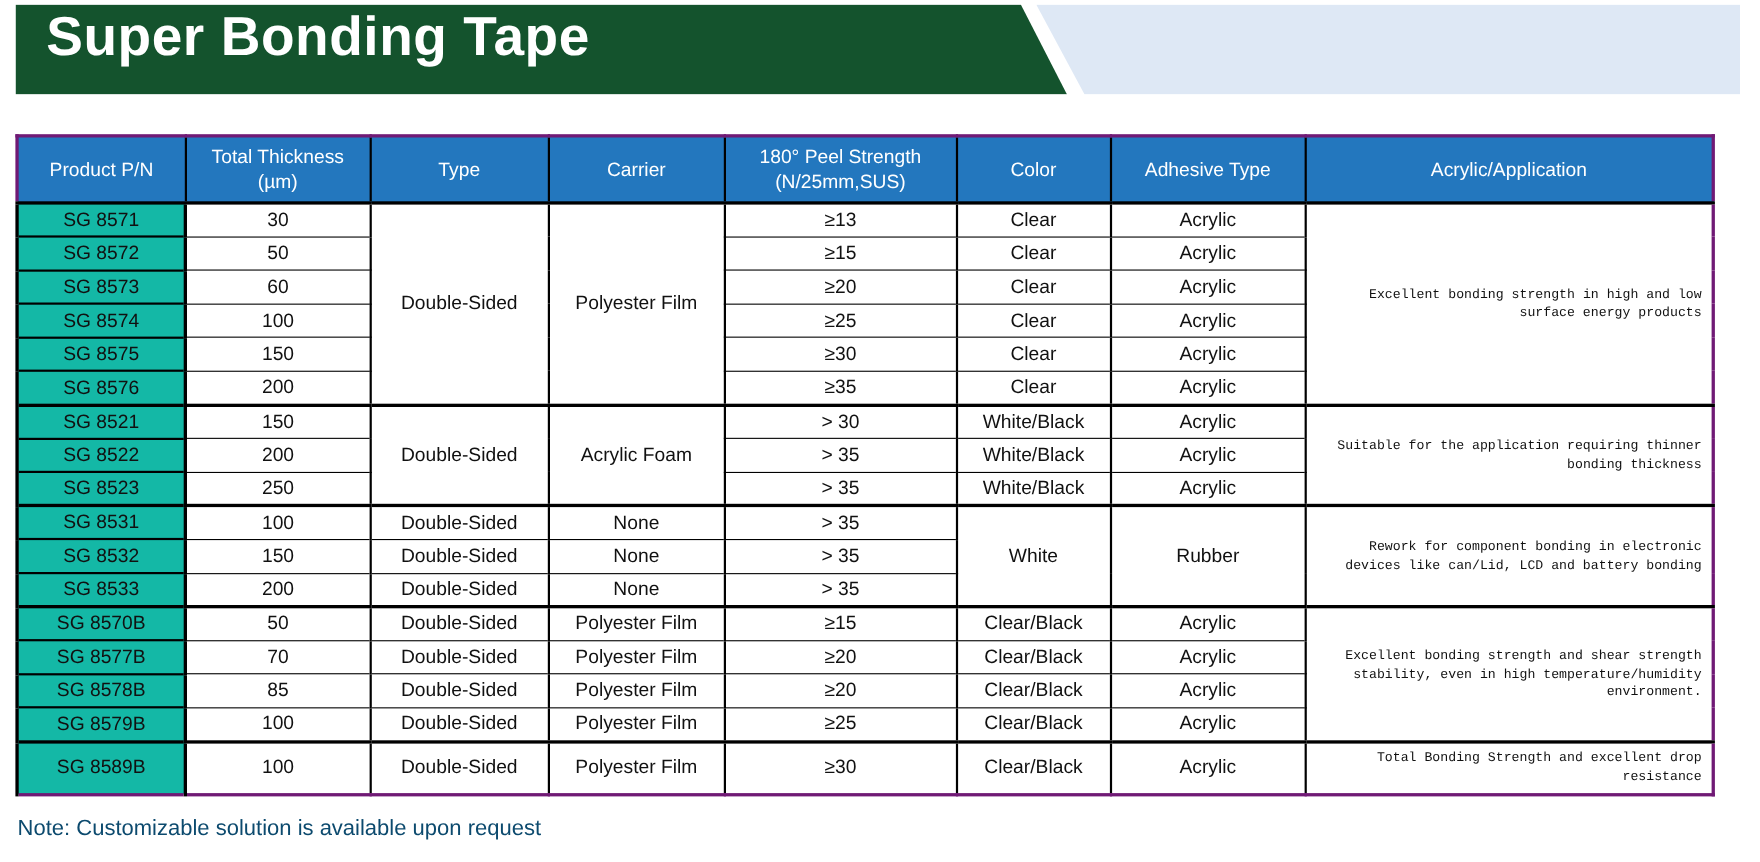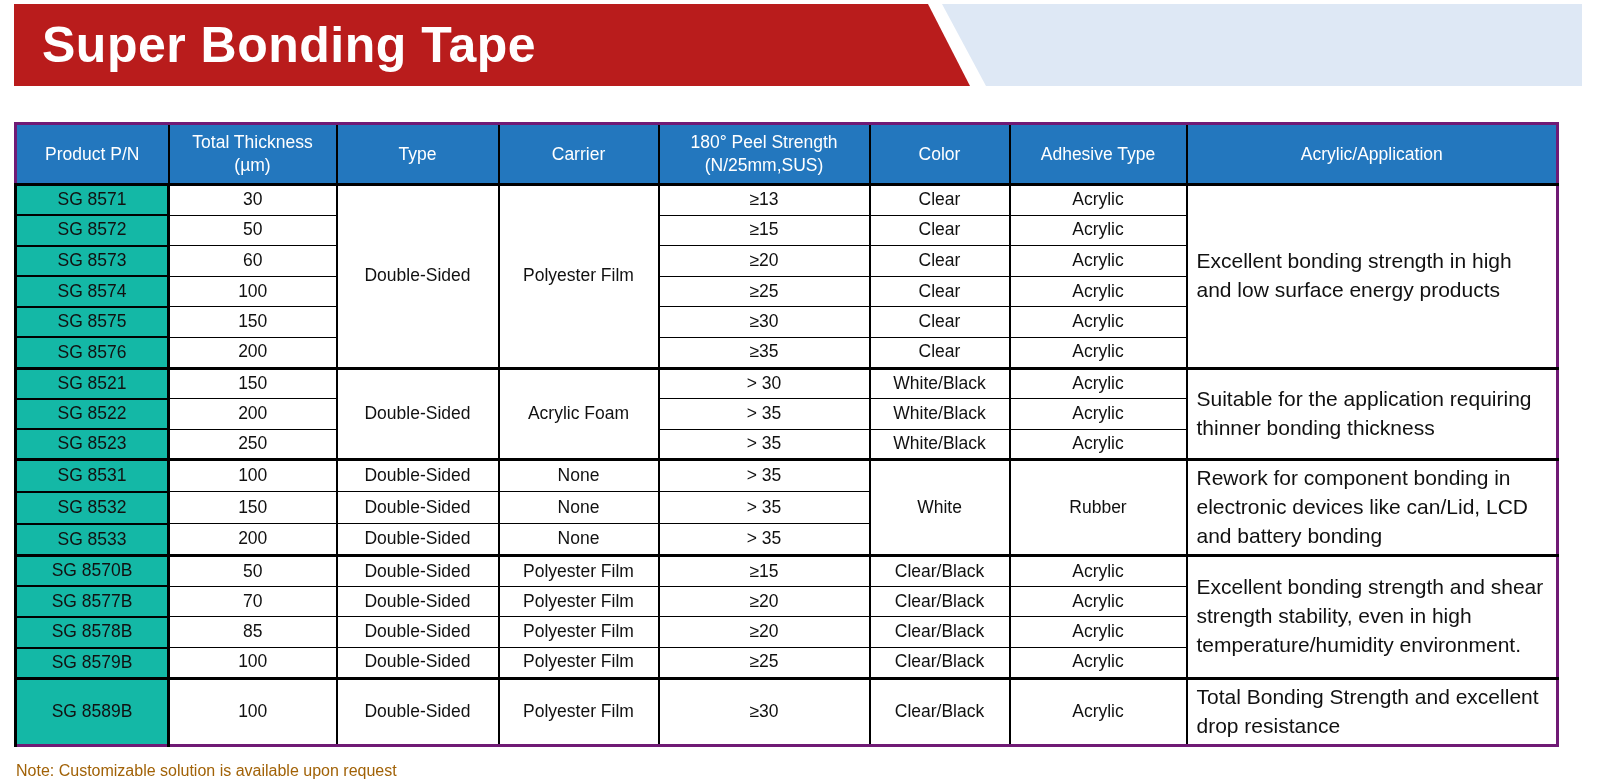--- a/index.html
+++ b/index.html
@@ -2,23 +2,23 @@
 <html><head>
 <meta charset="utf-8">
 <style>
   * { margin: 0; padding: 0; box-sizing: border-box; }
   html, body { width: 1600px; height: 784px; background: #ffffff; overflow: hidden; }
   body { font-family: "Liberation Sans", sans-serif; position: relative; }
 
   
   .banner-blue {
     position: absolute; left: 14px; top: 4px; width: 956px; height: 82px;
-    background: #b91c1c;
+    background: #14532d;
     clip-path: polygon(0 0, 914px 0, 956px 100%, 0 100%);
-    display: flex; align-items: center;
+    display: flex; align-items: flex-start;
   }
   .banner-title {
     color: #ffffff; font-size: 50px; font-weight: bold; padding-left: 28px;
     letter-spacing: 0.5px; white-space: nowrap;
   }
   .banner-light {
     position: absolute; left: 942px; top: 4px; width: 640px; height: 82px;
     background: #DEE8F5;
     clip-path: polygon(0 0, 100% 0, 100% 100%, 44px 100%);
   }
@@ -39,29 +39,29 @@
     text-align: center; vertical-align: middle;
   }
   td {
     border: solid #000; border-width: 1px 2px;
     text-align: center; vertical-align: middle; background: #ffffff;
     line-height: 1.25;
   }
   td.pn { background: #14b8a6; border-width: 2px 3px; }
   tr.gstart td { border-top-width: 3px; }
   td.feature {
-    text-align: left; padding: 3px 9px; line-height: 1.38; font-size: 21px;
+    text-align: right; padding: 3px 9px; line-height: 1.38; font-size: 12px; font-family: Liberation Mono, monospace;
   }
   .hl2:empty { display: none; }
   .hl1, .hl2 { display: block; }
 
   
   .note {
     position: absolute; left: 16px; top: 742px;
-    color: #a16207; font-size: 16px; margin-top: 20px;
+    color: #0c4a6e; font-size: 20px;
   }
 </style>
 </head>
 <body>
 
 <div class="banner-blue">
   <div class="banner-title">Super Bonding Tape</div>
 </div>
 <div class="banner-light"></div>
 

